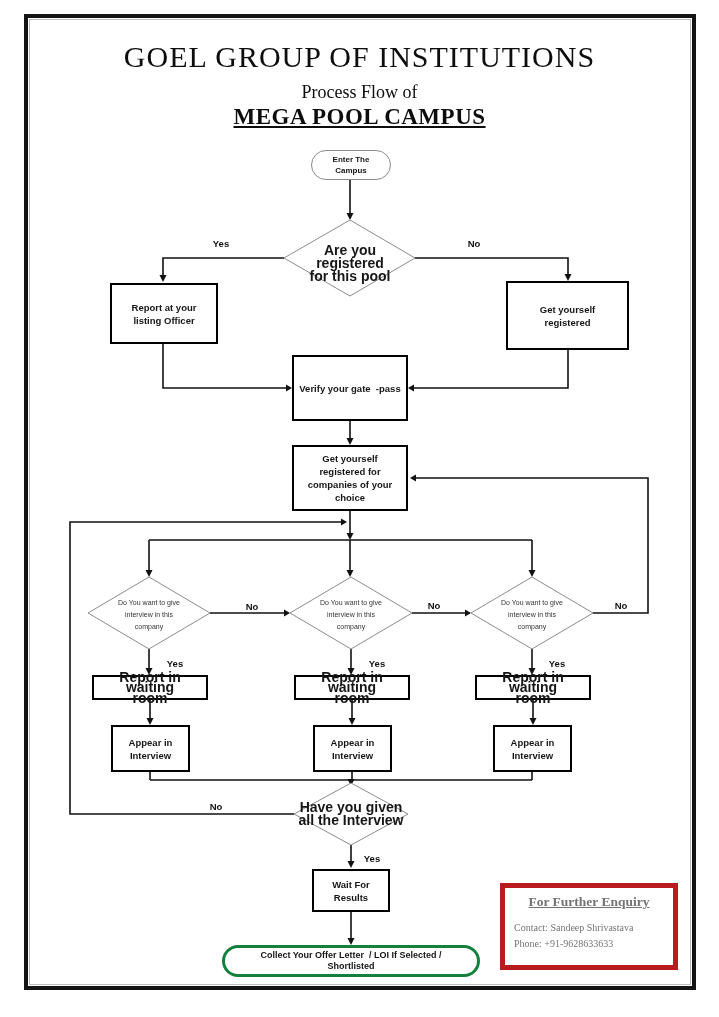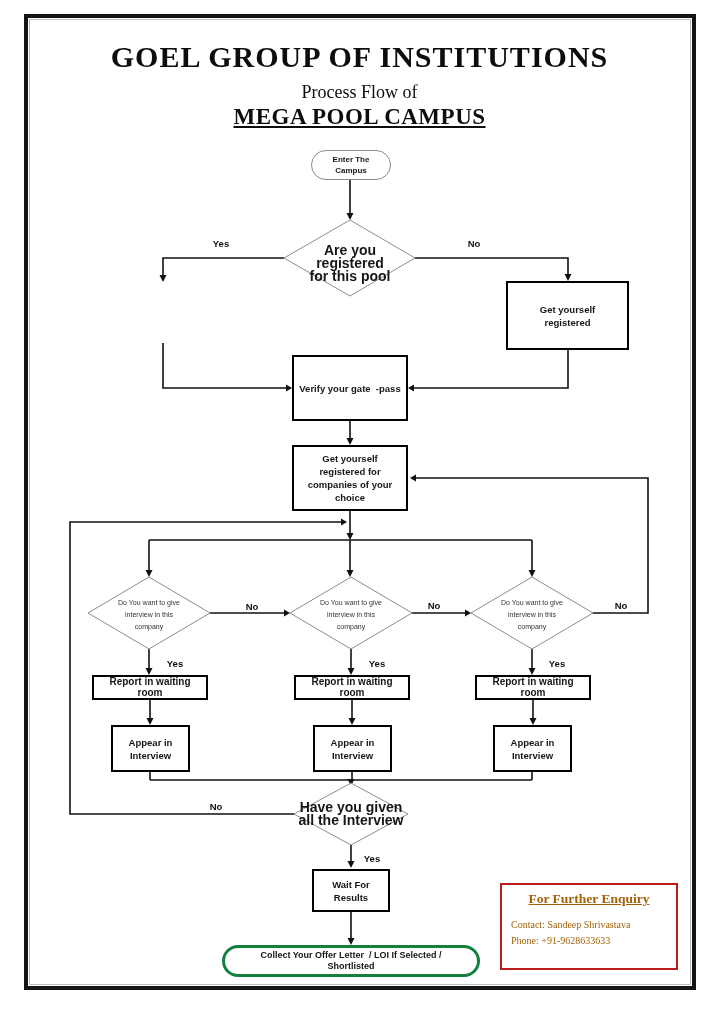--- a/index.html
+++ b/index.html
@@ -10,52 +10,52 @@
   #frame {
     position:absolute; left:24px; top:14px; width:664px; height:968px;
     border:4px solid #141414; background:#ffffff;
   }
   #frame-inner {
     position:absolute; left:1px; top:1px; right:1px; bottom:1px;
     border:1px solid #bdbdbd;
   }
   .hdr { position:absolute; left:32px; width:655px; text-align:center;
          font-family:"Liberation Serif", serif; color:#0d0d0d; }
-  #hdr-title   { top:40px;  font-size:30px; font-weight:bold; letter-spacing:1px; }
+  #hdr-title   { top:40px;  font-size:30px; font-weight:normal; letter-spacing:1px; }
   #hdr-sub     { top:82px;  font-size:18px; }
   #hdr-event   { top:104px; font-size:23px; font-weight:bold; text-decoration:underline; letter-spacing:0.5px; }
 
   svg#wires { position:absolute; left:0; top:0; }
 
   .node {
     position:absolute; display:flex; align-items:center; justify-content:center;
     text-align:center; white-space:pre-wrap; background:#ffffff;
     font-weight:bold; color:#161616; box-sizing:border-box;
   }
   .rect  { border:2px solid #000; font-size:9.5px; line-height:13px; }
-  .rect-sm { border:2px solid #000; font-size:10px; line-height:10.5px; }
+  .rect-sm { border:2px solid #000; font-size:14px; line-height:10.5px; }
   .term  { border:1px solid #8a8a8a; border-radius:15px; font-size:8px; line-height:11px; }
   .term-wide { border:3px solid #15803d; border-radius:16px; font-size:9px; line-height:11.5px; }
 
   .dtext {
     position:absolute; text-align:center; white-space:pre-wrap;
     font-weight:bold; color:#161616;
   }
   .dtext-big   { font-size:14px; line-height:13px; }
   .dtext-small { font-size:7px; line-height:12px; font-weight:normal; color:#333; }
 
   .edge-label {
     position:absolute; width:34px; text-align:center;
     font-size:9.5px; font-weight:bold; color:#111;
   }
 
   #enquiry {
     position:absolute; left:500px; top:883px; width:178px; height:87px;
-    border:2px solid #b91c1c; background:#fff; box-sizing:border-box;
-    font-family:"Liberation Serif", serif; color:#a16207;
+    border:5px solid #b91c1c; background:#fff; box-sizing:border-box;
+    font-family:"Liberation Serif", serif; color:#737373;
   }
   #enquiry-title {
     margin-top:6px; text-align:center; font-size:13.5px; font-weight:bold;
     text-decoration:underline;
   }
   .enquiry-line { margin:0 0 0 9px; font-size:10px; line-height:16px; }
   #enquiry-contact { margin-top:10px; }
 </style>
 </head>
 <body>
@@ -132,20 +132,22 @@
       <polygon points="351,783 408,814 351,845 294,814"></polygon>
     </g>
   </svg>
 
   <div class="node term" style="left:311px; top:150px; width:80px; height:30px;">Enter The
 Campus</div>
 
   <div class="dtext dtext-big" style="left:293px; top:244px; width:114px;">Are you registered
 for this pool</div>
 
+  <div class="node rect" style="left:110px; top:283px; width:108px; height:61px;">Report at your
+listing Officer</div>
 
   <div class="node rect" style="left:506px; top:281px; width:123px; height:69px;">Get yourself
 registered</div>
 
   <div class="node rect" style="left:292px; top:355px; width:116px; height:66px;">Verify your gate  -pass</div>
 
   <div class="node rect" style="left:292px; top:445px; width:116px; height:66px;">Get yourself
 registered for
 companies of your
 choice</div>

